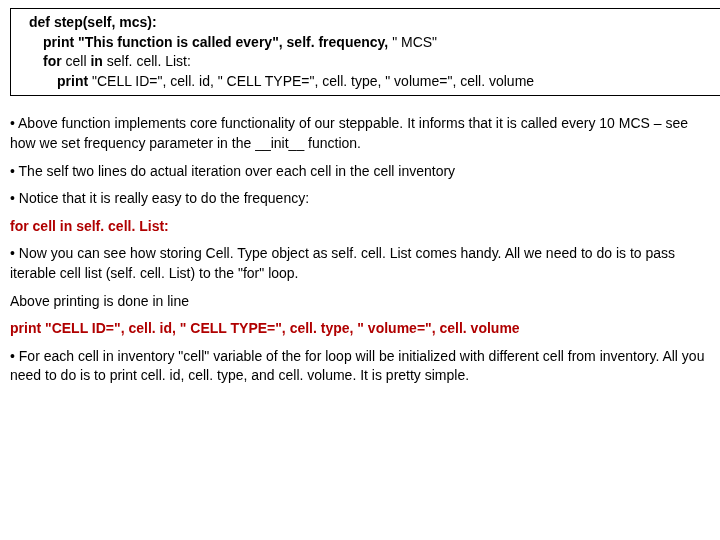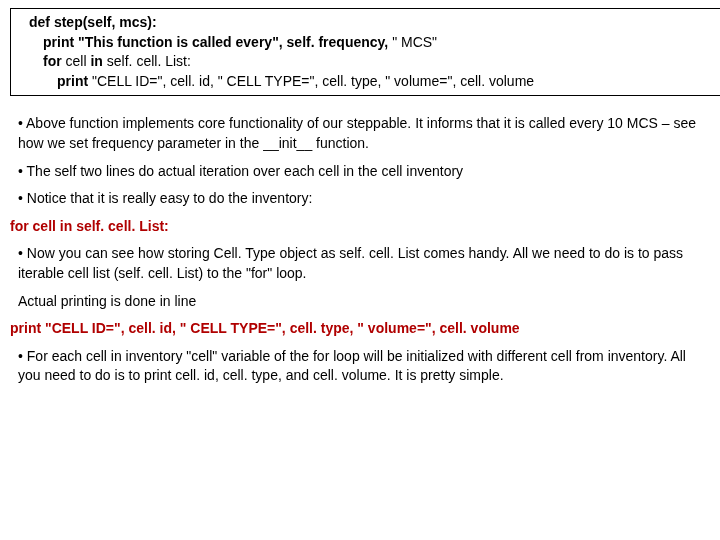--- a/index.html
+++ b/index.html
@@ -19,21 +19,21 @@
     display: inline-block;
     min-width: 690px;
   }
   .code-line {
     white-space: pre;
   }
   .bold { font-weight: bold; }
   .indent1 { padding-left: 14px; }
   .indent2 { padding-left: 28px; }
   p {
-    margin: 8px 8px;
+    margin: 8px 0;
   }
   .red-bold-line {
     color: #b00000;
     font-weight: bold;
     margin: 8px 0;
   }
 </style>
 </head>
 <body>
 
@@ -41,25 +41,25 @@
 
 <div class="code-block">
   <div class="code-line"><span class="bold"><span>def </span><span>step(self, mcs):</span></span></div>
   <div class="code-line indent1"><span class="bold">print </span><span class="bold">"This function is called every", self. frequency, </span><span>" MCS"</span></div>
   <div class="code-line indent1"><span class="bold">for </span><span>cell </span><span class="bold">in </span><span>self. cell. List:</span></div>
   <div class="code-line indent2"><span class="bold">print </span><span>"CELL ID=", cell. id, " CELL TYPE=", cell. type, " volume=", cell. volume</span></div>
 </div>
 
 <p>• Above function implements core functionality of our steppable. It informs that it is called every 10 MCS – see how we set frequency parameter in  the __init__ function.</p>
 <p>• The self two lines do actual iteration over each cell in the cell inventory</p>
-<p>• Notice that it is really easy to do the inventory:</p>
+<p>• Notice that it is really easy to do the frequency:</p>
 
 <div class="red-bold-line"><span>for </span><span>cell </span><span>in </span><span>self. cell. List:</span></div>
 
 <p>• Now you can see how storing Cell. Type object as self. cell. List comes handy. All we need to do is to pass iterable cell list (self. cell. List) to the "for" loop.</p>
-<p>Actual printing is done in line</p>
+<p>Above printing is done in line</p>
 
 <div class="red-bold-line"><span>print </span><span>"CELL ID=", cell. id, " CELL TYPE=", cell. type, " volume=", cell. volume</span></div>
 
 <p>• For each cell in inventory "cell" variable of the for loop will be initialized with different cell from inventory. All you need to do is to print cell. id, cell. type, and cell. volume. It is pretty simple.</p>
 
 
 
 
 </body></html>

